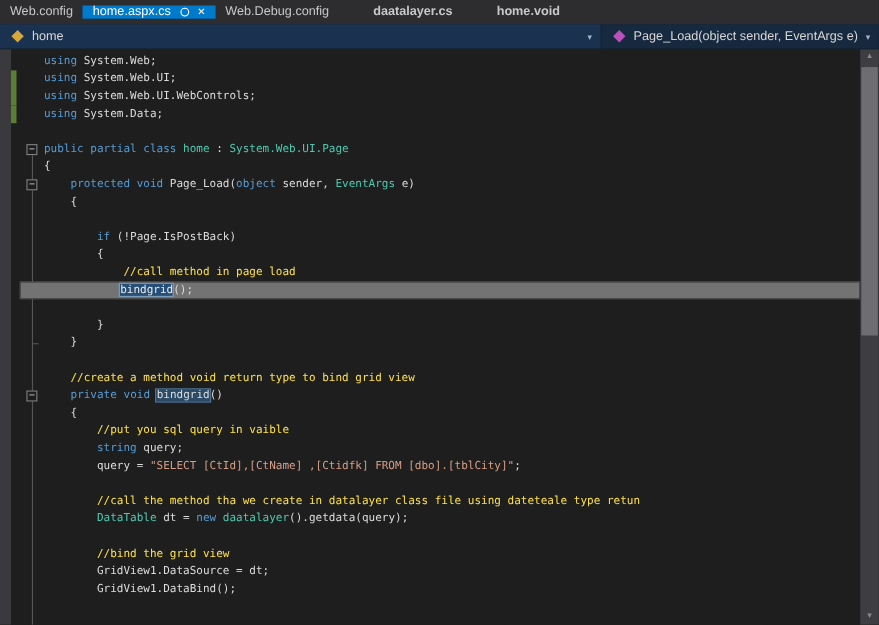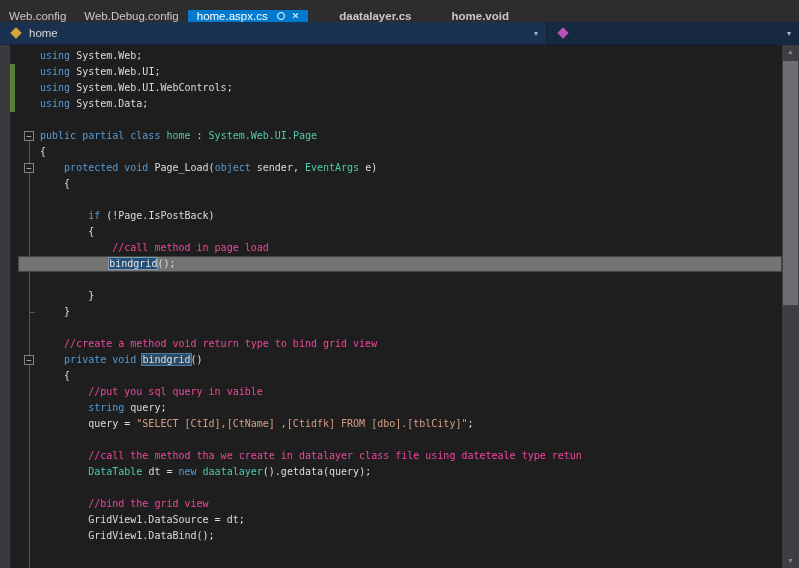--- a/index.html
+++ b/index.html
@@ -1,19 +1,19 @@
 <!DOCTYPE html>
 <html><head>
 <meta charset="utf-8">
 <style>
   html,body{margin:0;padding:0;width:799px;height:568px;background:#1e1e1e;overflow:hidden;
     font-family:"Liberation Sans",sans-serif;}
 
   
-  .tabbar{height:22px;background:#2d2d30;display:flex;align-items:flex-end;
+  .tabbar{height:22px;background:#2d2d30;display:flex;align-items:center;
     font-size:11.5px;color:#c8c8c8;}
   .tab{display:flex;align-items:center;padding:0 9px;white-space:nowrap;cursor:default;}
   .tab.active{background:#007acc;color:#ffffff;}
   .tab.gapped{margin-left:22px;font-weight:bold;}
   .pin-ring{width:6px;height:6px;border:1px solid #ffffff;border-radius:50%;margin-left:9px;}
   .tab-close{margin-left:7px;font-size:9px;line-height:9px;color:#ffffff;}
 
   
   .navbar{height:23px;box-sizing:border-box;display:flex;align-items:stretch;
     font-size:11.5px;color:#d6d6d6;border-bottom:1px solid #10233a;}
@@ -35,63 +35,64 @@
   .fold-box{position:absolute;left:24px;width:10px;height:10px;box-sizing:border-box;
     border:1px solid #808080;background:#1e1e1e;color:#c8c8c8;
     font:9px/8px "DejaVu Sans Mono",monospace;text-align:center;}
 
   #code-lines{position:absolute;left:0;right:17px;top:3px;
     font-family:"DejaVu Sans Mono",monospace;font-size:10px;line-height:16px;
     white-space:pre;}
   .cline{height:16px;margin-left:18px;padding-left:22px;box-sizing:border-box;}
   .cline.current{background:#737373;border:1px solid #454545;padding-left:18px;line-height:14px;}
 
-  .kw{color:#569cd6;} .ty{color:#4ec9b0;} .cm{color:#ec4899;}
+  .kw{color:#569cd6;} .ty{color:#4ec9b0;} .cm{color:#fde047;}
   .st{color:#d69d85;} .pl{color:#dcdcdc;}
   .sel{background:#264f78;outline:1px solid #7d9cba;color:#e8e8e8;}
   .ref{background:#2a4a66;outline:1px solid #527ba1;color:#dcdcdc;}
 
   
   .scrollbar{position:absolute;right:0;top:0;bottom:0;width:17px;background:#3e3e42;}
   .sb-arrow{position:absolute;left:0;right:0;height:14px;color:#8a8a8e;
     font-size:7px;line-height:14px;text-align:center;}
   .sb-arrow.up{top:0;} .sb-arrow.down{bottom:0;}
   .sb-thumb{position:absolute;left:1px;right:1px;top:16px;height:244px;background:#6e6e72;}
 </style>
 </head>
 <body>
 
 <div class="tabbar">
   <div class="tab">
     <span>Web.config</span>
   </div>
-  <div class="tab">
-    <span>Web.Debug.config</span>
-  </div>
   <div class="tab active">
     <span>home.aspx.cs</span>
     <span class="pin-ring"></span>
     <span class="tab-close">✕</span>
+  </div>
+  <div class="tab">
+    <span>Web.Debug.config</span>
   </div>
   <div class="tab gapped">
     <span>daatalayer.cs</span>
   </div>
   <div class="tab gapped">
     <span>home.void</span>
   </div>
 </div>
 
 <div class="navbar">
   <div class="nav-left">
     <span class="class-icon"></span>
     <span>home</span>
     <span class="chev">▾</span>
   </div>
   <div class="nav-right">
     <span class="method-icon"></span>
+    <span>Page_Load(object sender, EventArgs e)</span>
     <span class="chev">▾</span>
   </div>
 </div>
 
 <div class="editor">
   <div class="glyph-margin"></div>
   <div id="decorations">
     <div class="outline-v"></div>
     <div class="outline-tick"></div>
   <div class="fold-box" style="top: 86px;">−</div>

